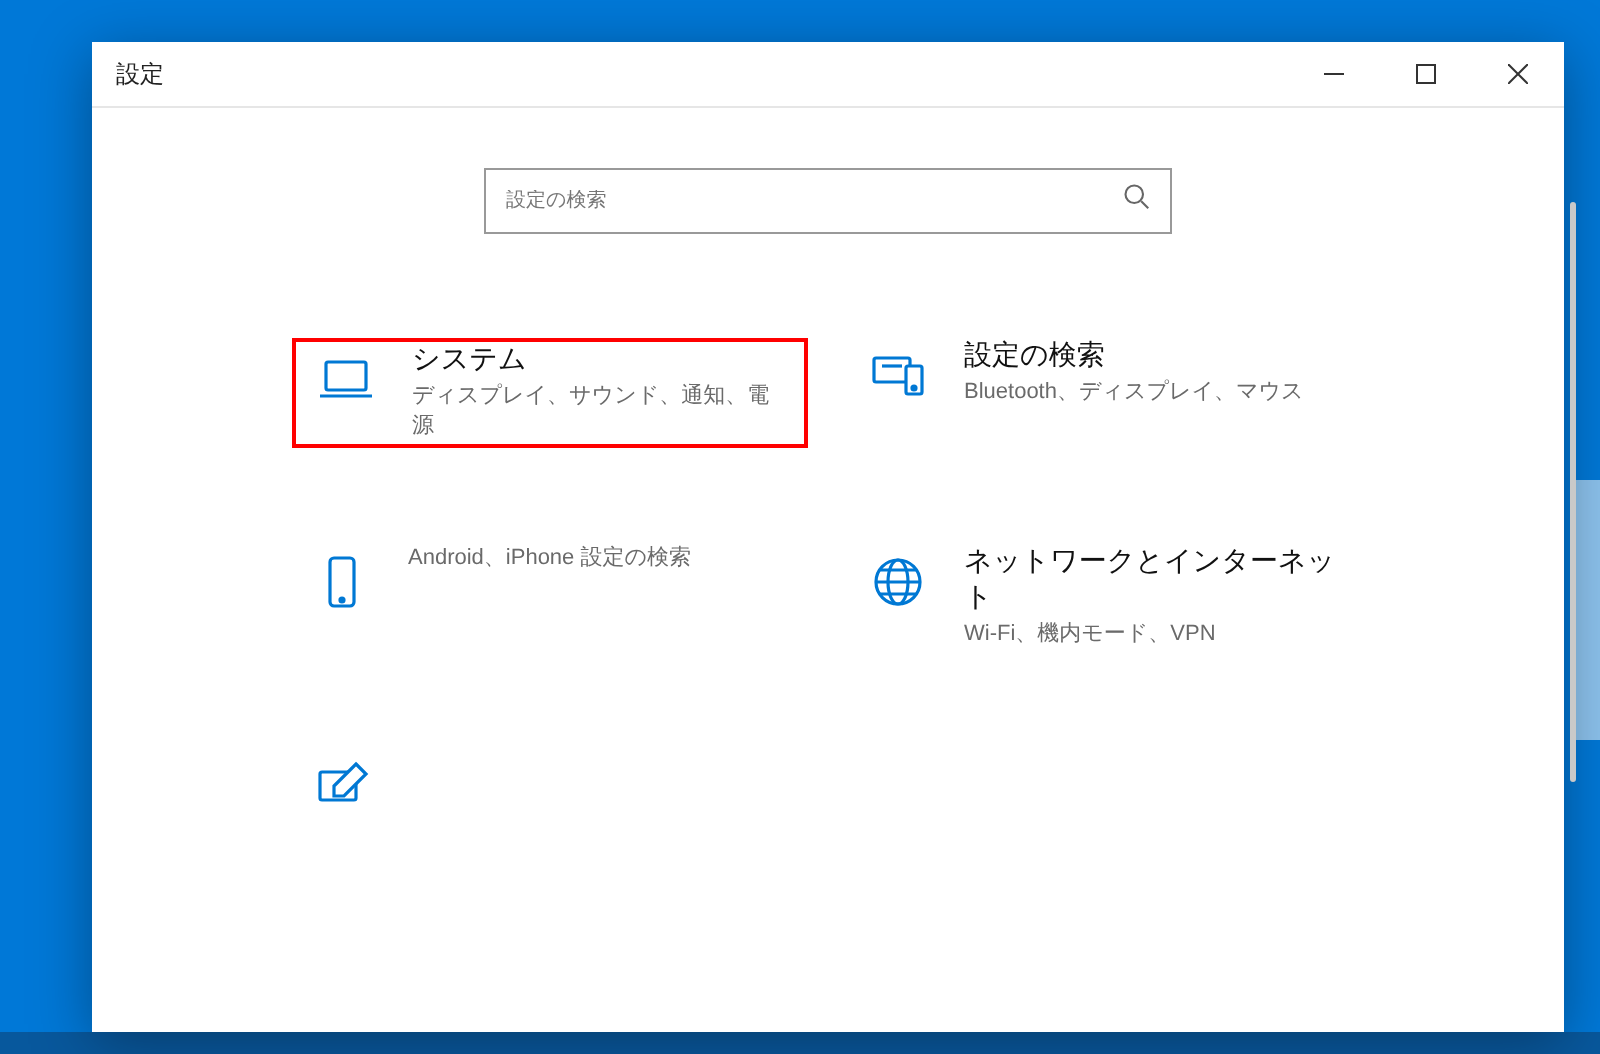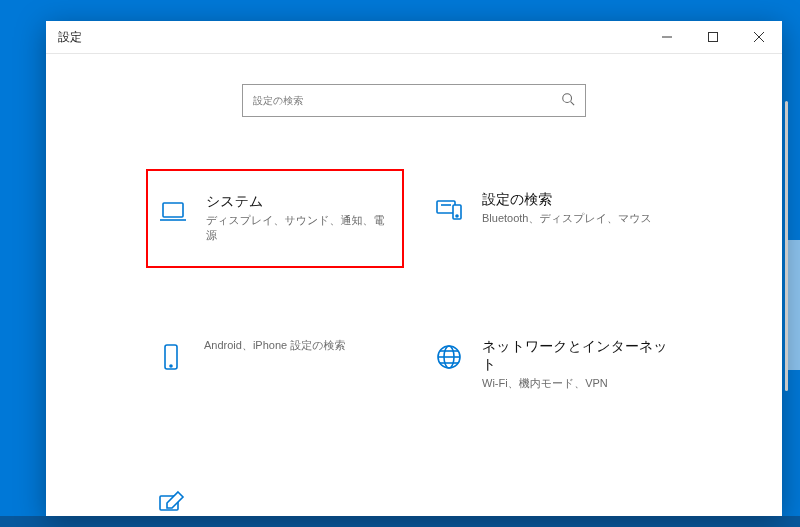--- a/index.html
+++ b/index.html
@@ -50,21 +50,21 @@
     }
     .search input::placeholder { color: #777; }
     .search-icon { color: #666; }
     .categories {
       padding: 52px 100px 0 100px;
       display: grid; grid-template-columns: 1fr 1fr;
       column-gap: 20px; row-gap: 48px;
     }
     .cat {
       display: flex; align-items: flex-start; gap: 16px;
-      padding: 22px 8px;
+      padding: 0 8px;
     }
     .cat-icon {
       width: 34px; height: 34px; flex: 0 0 34px;
       color: #0078d4; display: flex; align-items: center; justify-content: center;
       margin-top: 2px;
     }
     .cat-text { flex: 1; min-width: 0; }
     .cat-title { font-size: 14px; color: #111; margin-bottom: 2px; }
     .cat-sub { font-size: 11px; color: #6a6a6a; line-height: 1.4; }
     .highlight {

